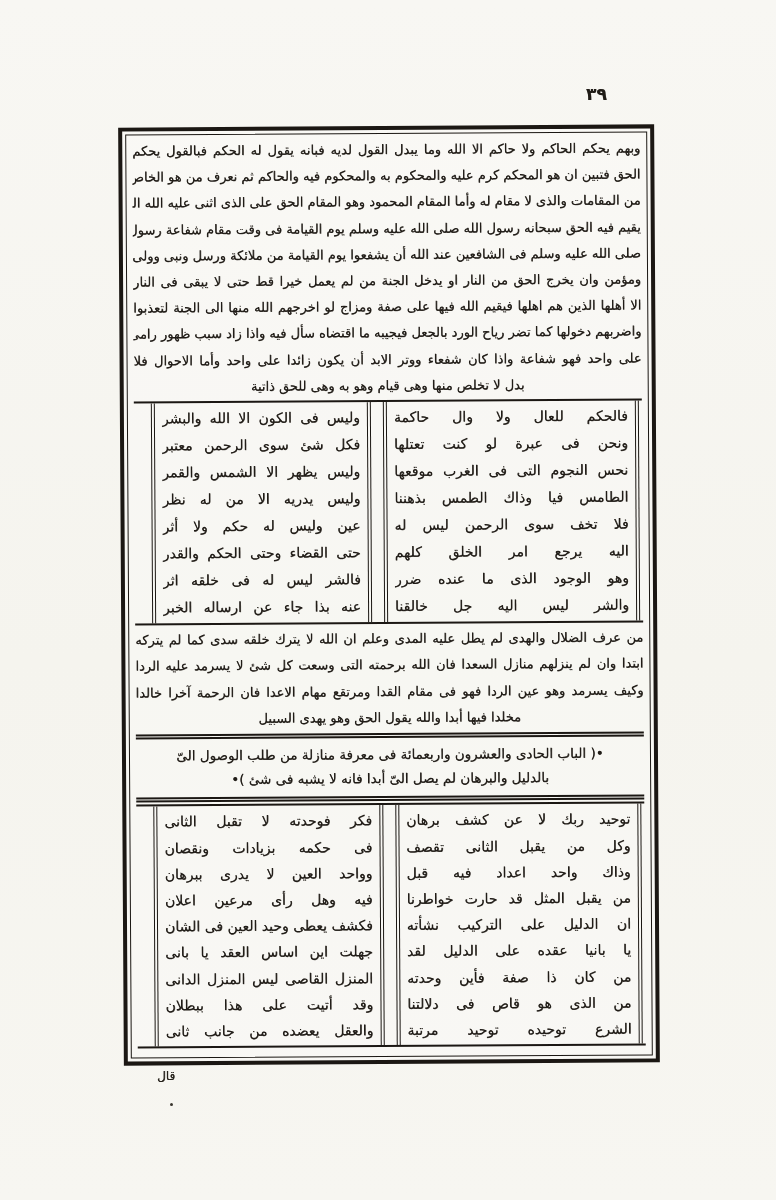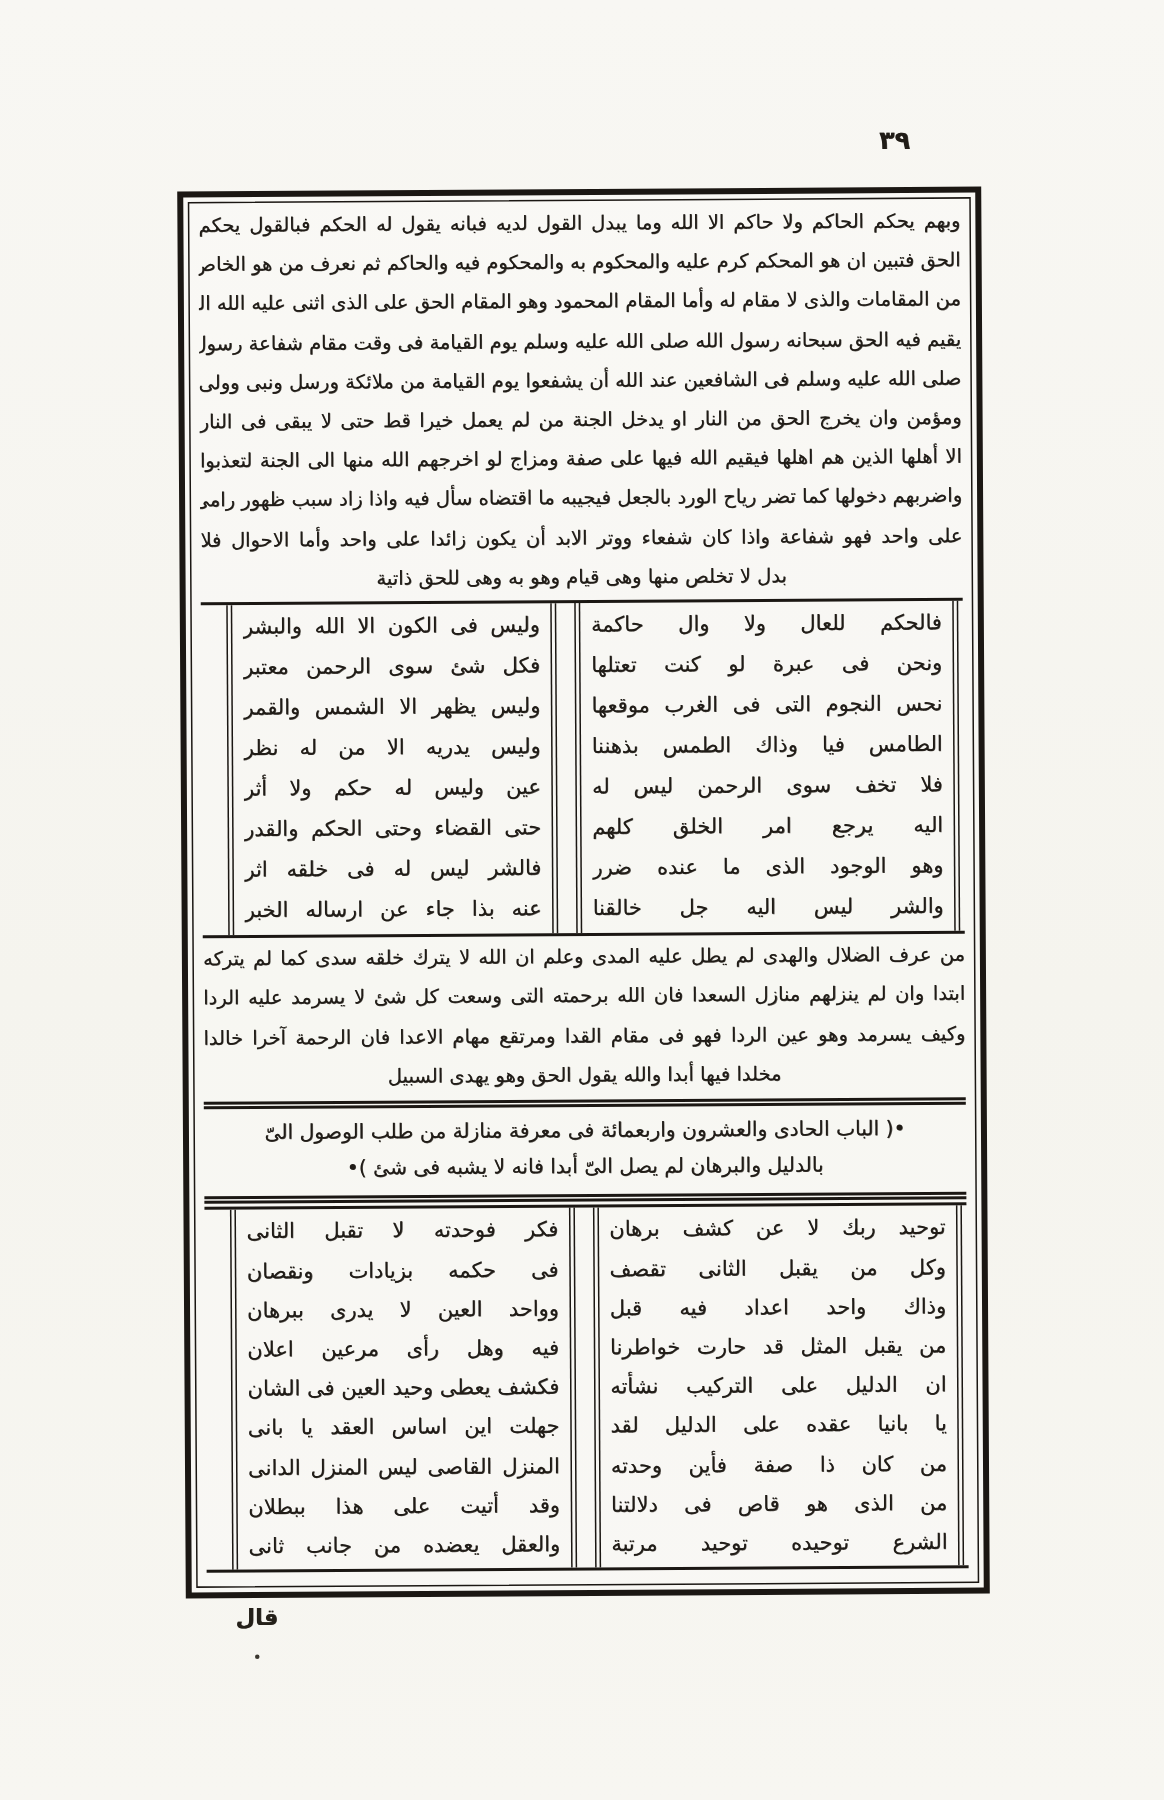--- a/index.html
+++ b/index.html
@@ -73,21 +73,21 @@
   }
   .hline{
     text-align:center;font-size:13.5px;line-height:24px;
     overflow:hidden;white-space:nowrap;
   }
   .prose-top{margin-bottom:1px;}
   .prose-middle{padding-top:2px;}
   
   .catchword{
     position:absolute;left:157px;top:1069px;
-    font-size:15px;font-weight:bold;color:#242019;
+    font-size:12px;font-weight:normal;color:#242019;
     text-shadow:0.4px 0.3px 0 rgba(30,25,20,.8);
   }
   .ink-dot{
     position:absolute;left:170px;top:1103px;width:3px;height:3px;
     background:#3a362f;border-radius:50%;
   }
 </style>
 </head>
 <body>
 

